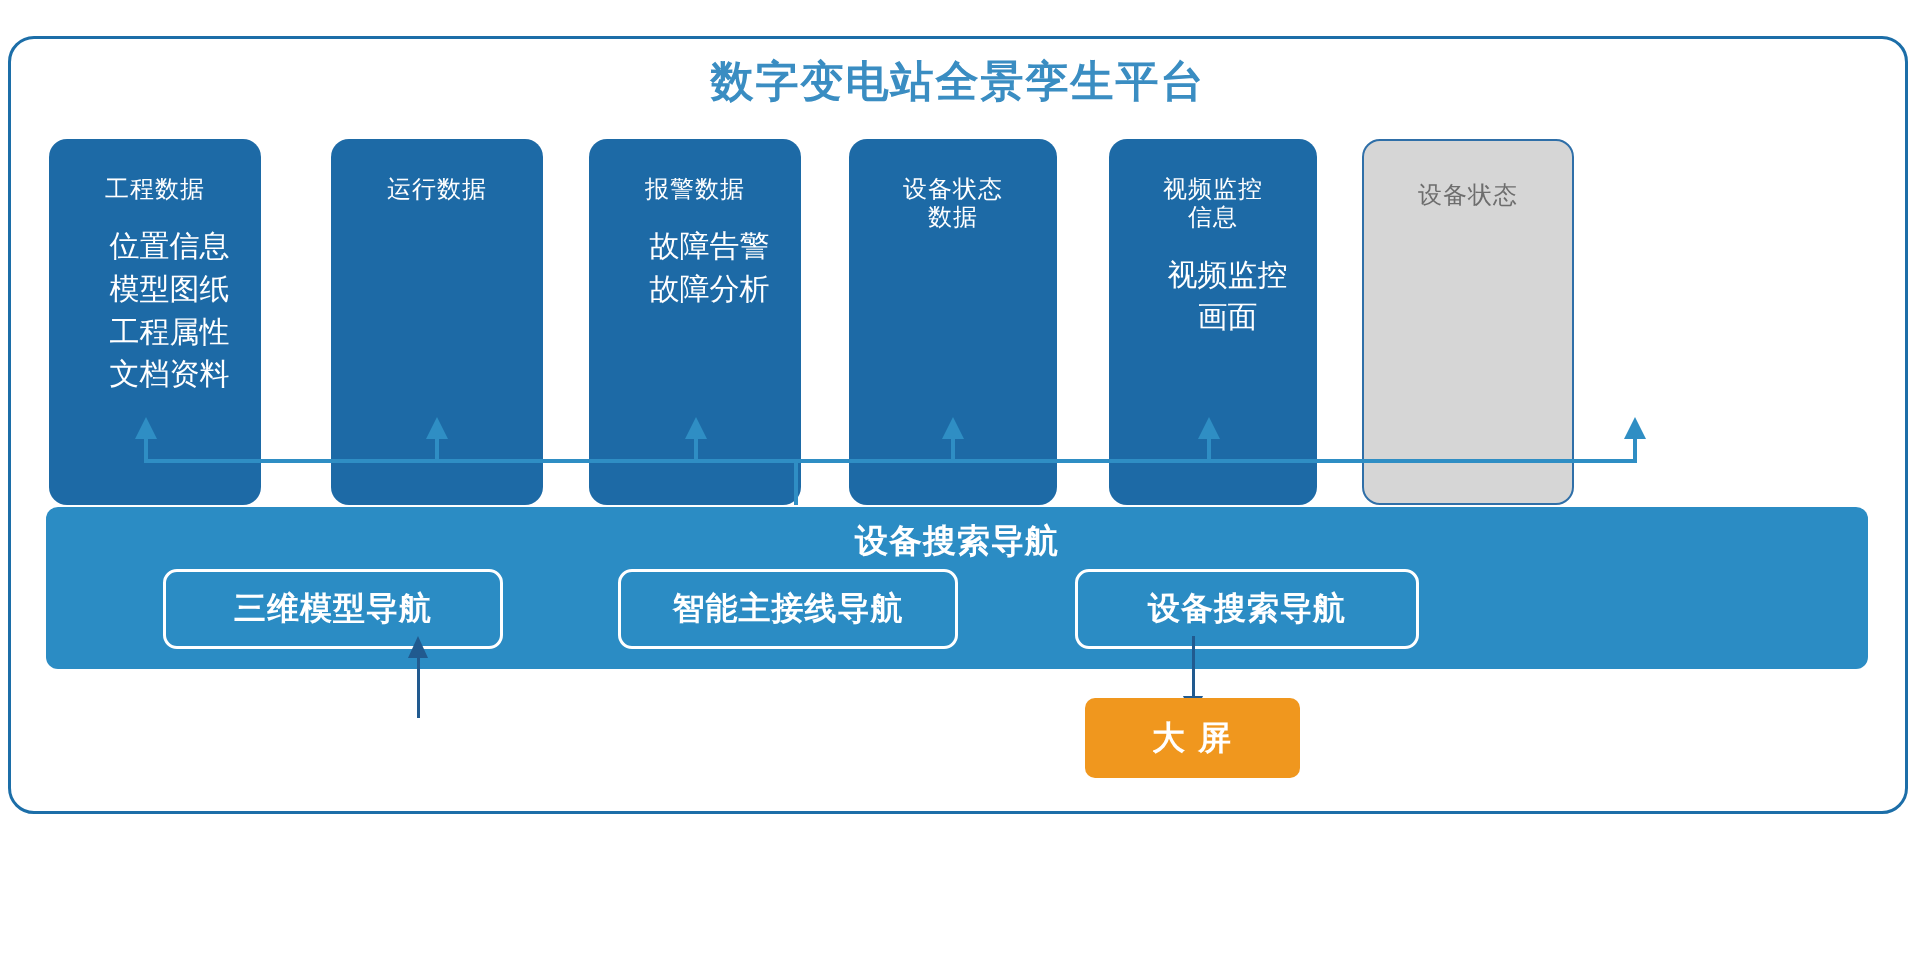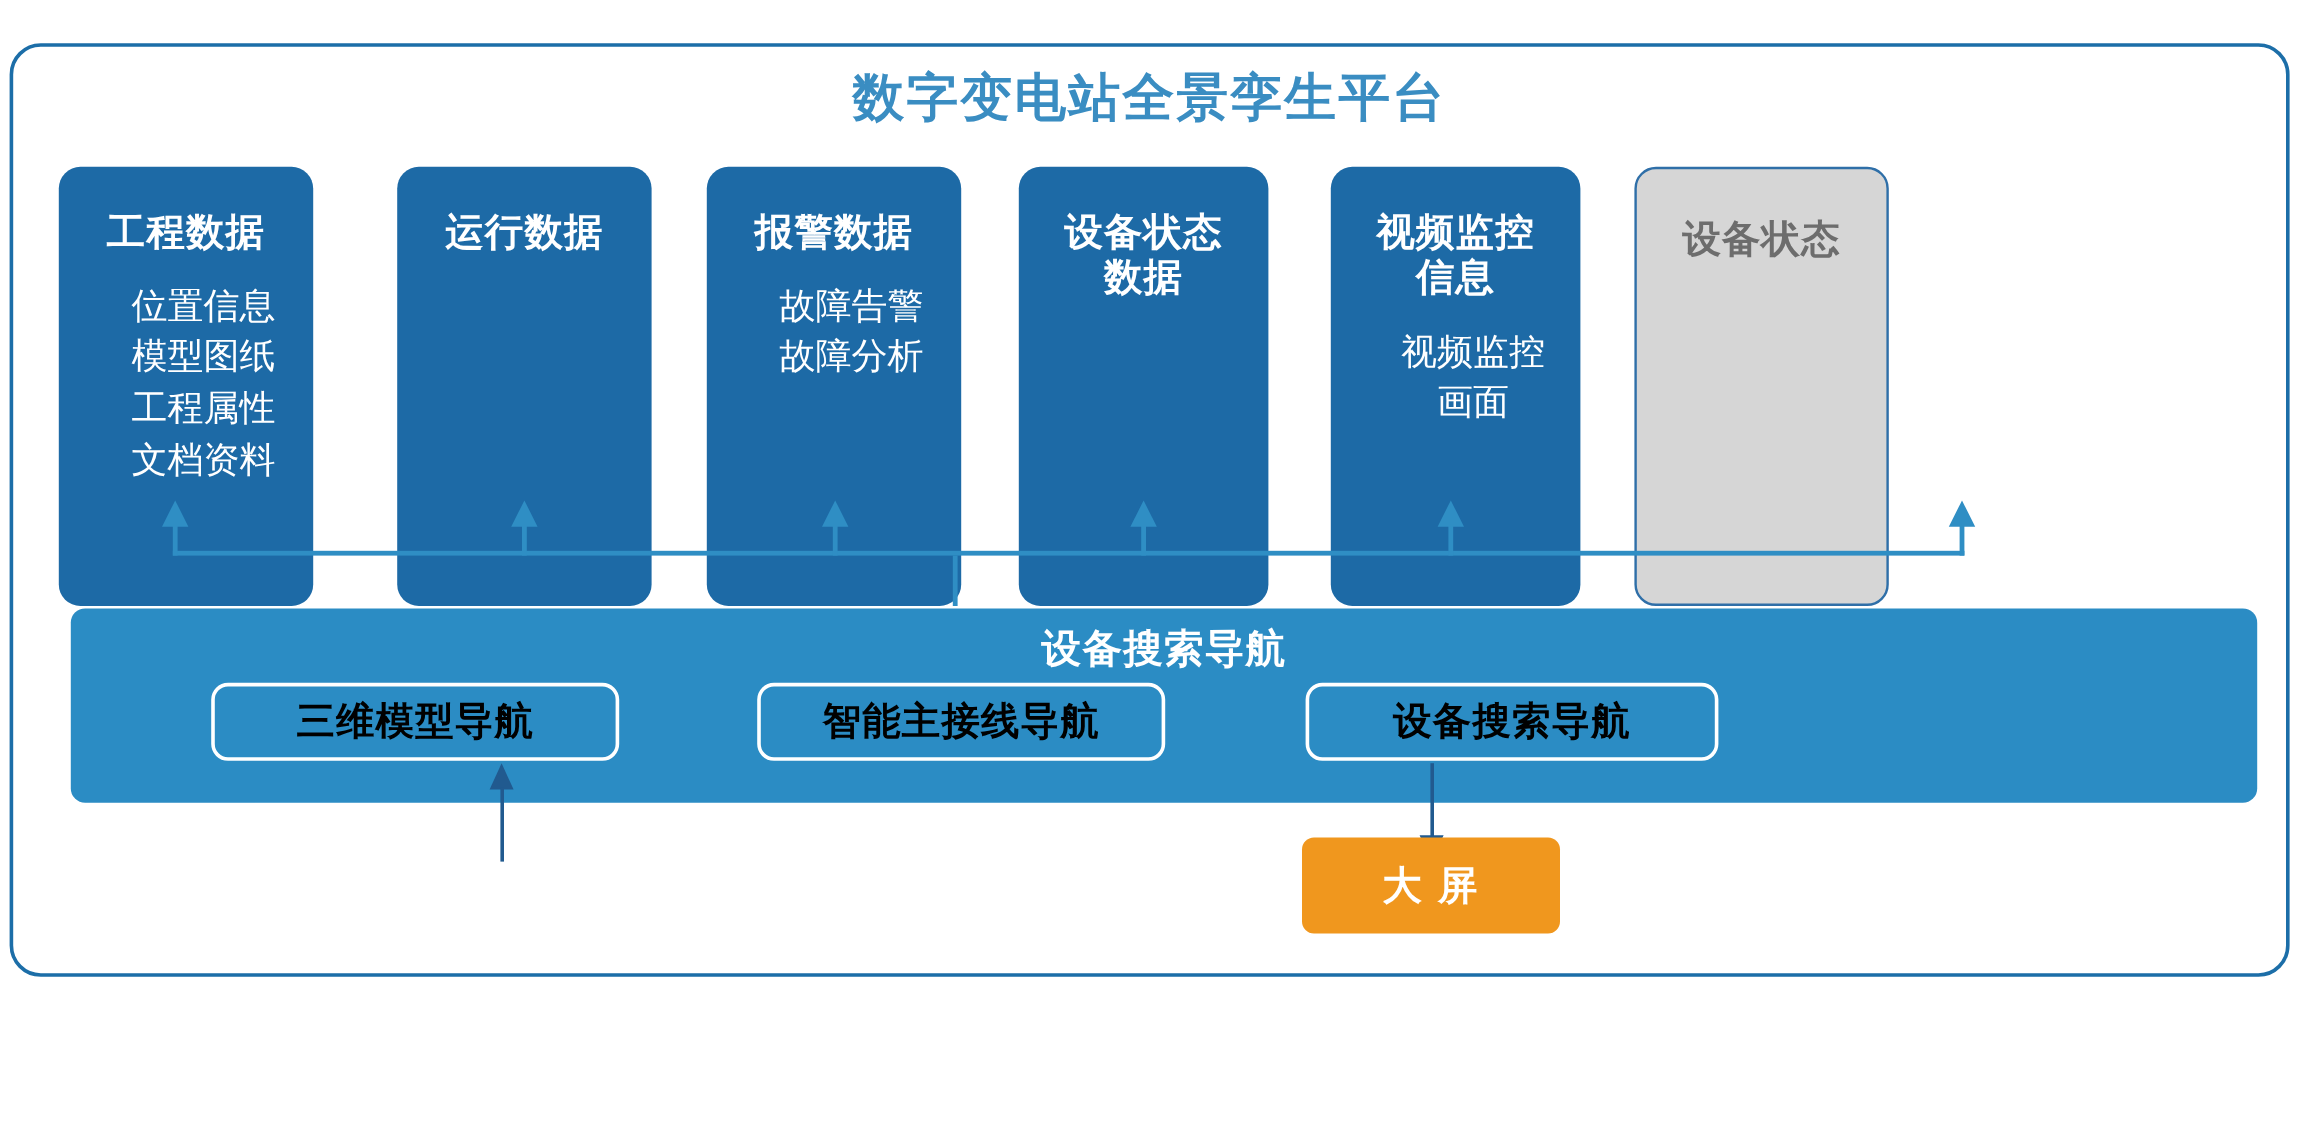--- a/index.html
+++ b/index.html
@@ -53,22 +53,22 @@
     color: #ffffff;
     text-align: center;
     padding-top: 36px;
   }
   .card.muted {
     background: #d6d6d6;
     border: 2px solid #2f6fa8;
     color: #6d6d6d;
   }
   .card-title {
-    font-size: 32px;
-    font-weight: bold;
+    font-size: 24px;
+    font-weight: normal;
     line-height: 1.18;
     white-space: pre-line;
     letter-spacing: 1px;
   }
   .card-items {
     margin-top: 22px;
     font-size: 30px;
     line-height: 1.42;
     font-weight: normal;
     color: #ffffff;
@@ -107,46 +107,46 @@
   .down-stem {
     position: absolute;
     left: 783px; top: 424px;
     width: 4px; height: 42px;
     background: #2f8ec4;
   }
 
   
   .nav-bar {
     position: absolute;
-    left: 48px; top: 468px;
+    left: 35px; top: 468px;
     width: 1822px; height: 162px;
     background: #2b8cc4;
     border-radius: 12px;
   }
   .nav-bar-title {
     position: absolute;
     left: 0; right: 0; top: 12px;
     text-align: center;
     color: #ffffff;
     font-size: 33px;
     font-weight: bold;
     letter-spacing: 1px;
   }
   .nav-pills {
     position: absolute;
     left: 0; right: 0; top: 62px;
     height: 86px;
   }
   .pill {
     position: absolute;
-    top: 0; height: 65px;
+    top: 0; height: 80px;
     border: 3px solid #ffffff;
     border-radius: 14px;
     box-sizing: border-box;
-    color: #000000;
+    color: #ffffff;
     font-size: 32px;
     font-weight: bold;
     letter-spacing: 1px;
     display: flex;
     align-items: center;
     justify-content: center;
     background: transparent;
   }
   #pill-0 { left: 117px;  width: 340px; }
   #pill-1 { left: 572px;  width: 340px; }

